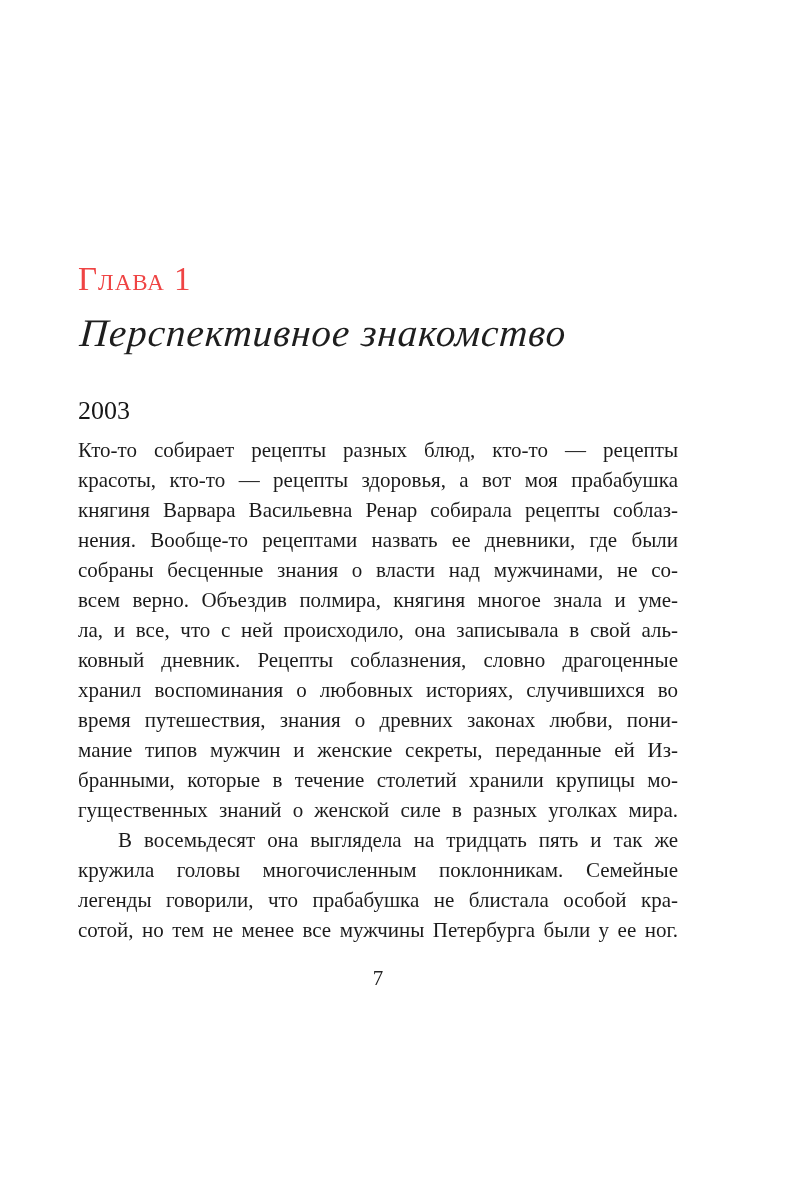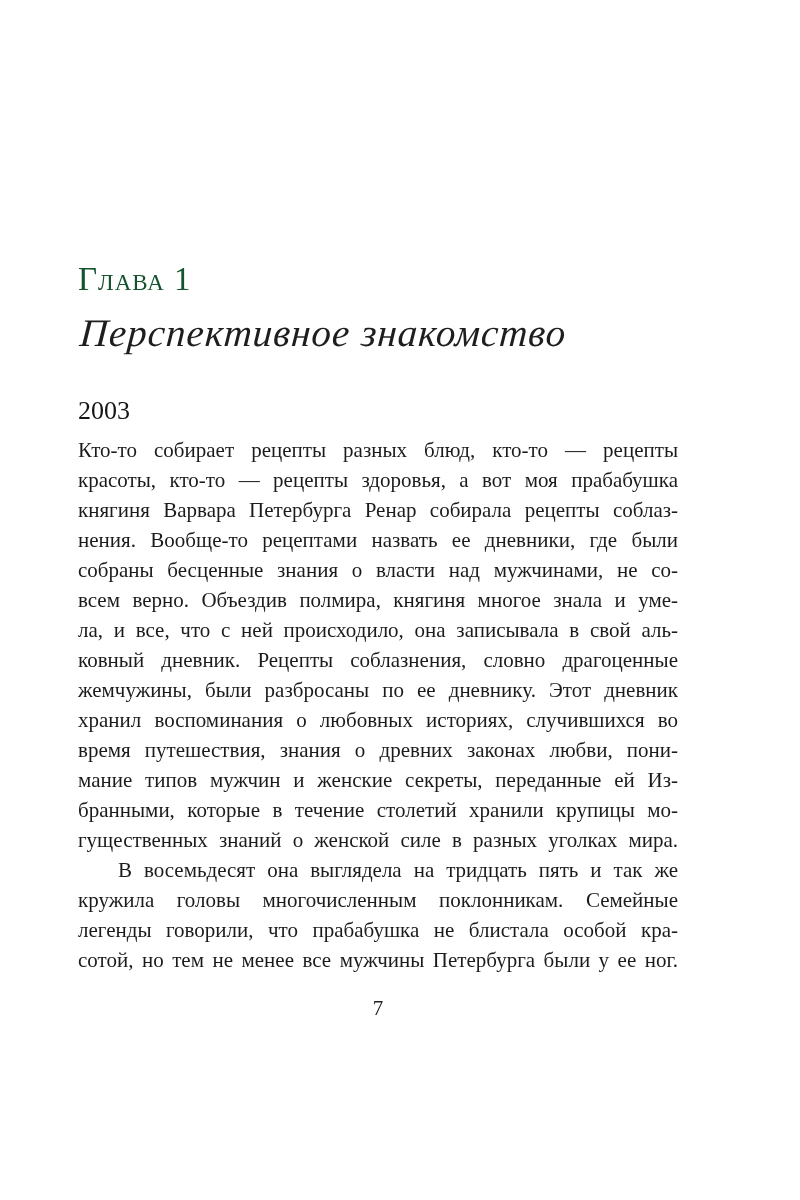--- a/index.html
+++ b/index.html
@@ -19,21 +19,21 @@
     top: 0;
     width: 600px;
     height: 1200px;
   }
   .chapter-label {
     margin-top: 263px;
     font-size: 33px;
     line-height: 1;
     font-variant: small-caps;
     letter-spacing: 1px;
-    color: #14532d;
+    color: #ef4444;
   }
   .chapter-title {
     margin-top: 9px;
     font-size: 39px;
     line-height: 1.45;
     font-style: italic;
     letter-spacing: 1px;
     color: #1e1e1e;
     transform: skewX(-4deg);
     transform-origin: left bottom;
@@ -77,27 +77,26 @@
 
     <div class="chapter-label">Глава 1</div>
 
     <div class="chapter-title">Перспективное знакомство</div>
 
     <div class="year">2003</div>
 
     <div class="body-text">
       <div class="line">Кто-то собирает рецепты разных блюд, кто-то — рецепты</div>
       <div class="line">красоты, кто-то — рецепты здоровья, а вот моя прабабушка</div>
-      <div class="line">княгиня Варвара Петербурга Ренар собирала рецепты соблаз-</div>
+      <div class="line">княгиня Варвара Васильевна Ренар собирала рецепты соблаз-</div>
       <div class="line">нения. Вообще-то рецептами назвать ее дневники, где были</div>
       <div class="line">собраны бесценные знания о власти над мужчинами, не со-</div>
       <div class="line">всем верно. Объездив полмира, княгиня многое знала и уме-</div>
       <div class="line">ла, и все, что с ней происходило, она записывала в свой аль-</div>
       <div class="line">ковный дневник. Рецепты соблазнения, словно драгоценные</div>
-      <div class="line">жемчужины, были разбросаны по ее дневнику. Этот дневник</div>
       <div class="line">хранил воспоминания о любовных историях, случившихся во</div>
       <div class="line">время путешествия, знания о древних законах любви, пони-</div>
       <div class="line">мание типов мужчин и женские секреты, переданные ей Из-</div>
       <div class="line">бранными, которые в течение столетий хранили крупицы мо-</div>
       <div class="line">гущественных знаний о женской силе в разных уголках мира.</div>
       <div class="line indent">В восемьдесят она выглядела на тридцать пять и так же</div>
       <div class="line">кружила головы многочисленным поклонникам. Семейные</div>
       <div class="line">легенды говорили, что прабабушка не блистала особой кра-</div>
       <div class="line">сотой, но тем не менее все мужчины Петербурга были у ее ног.</div>
     </div>

